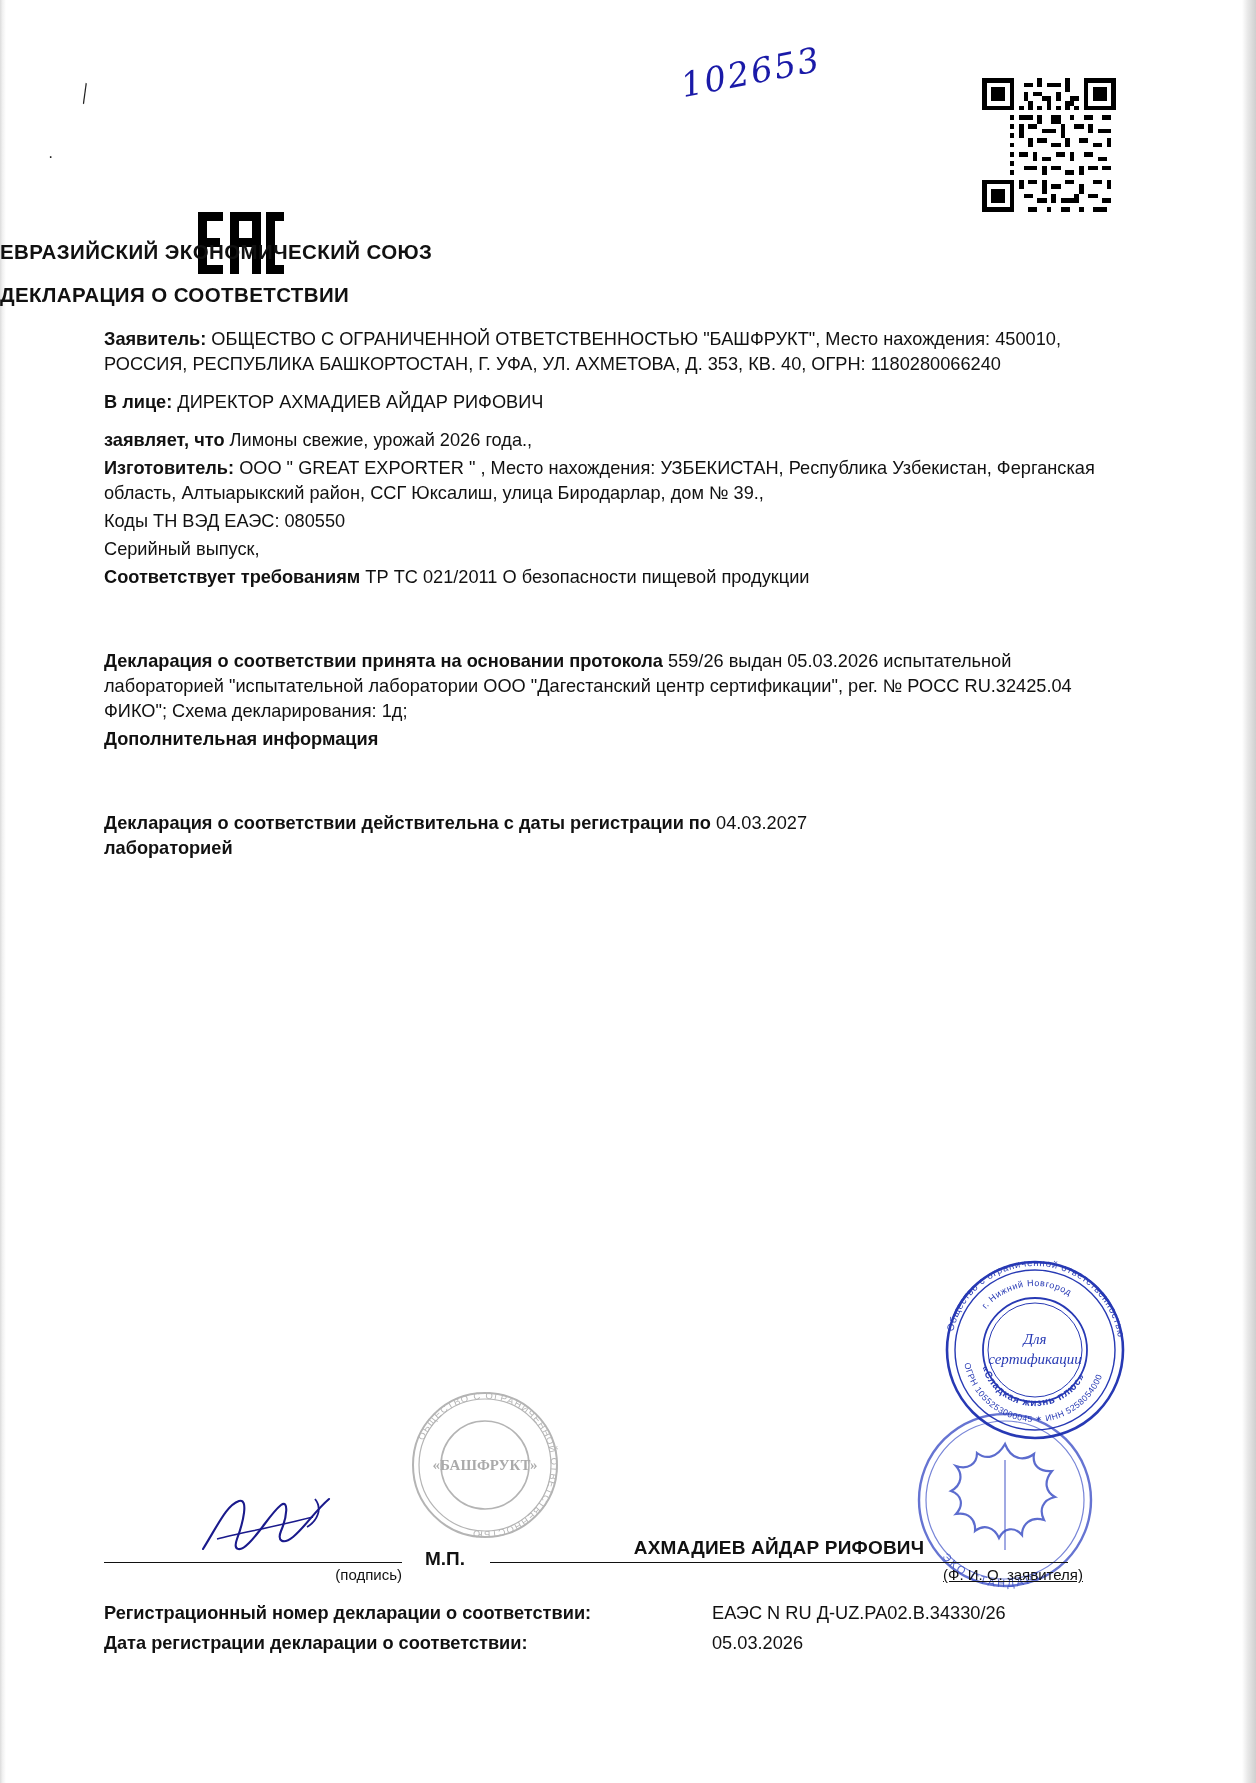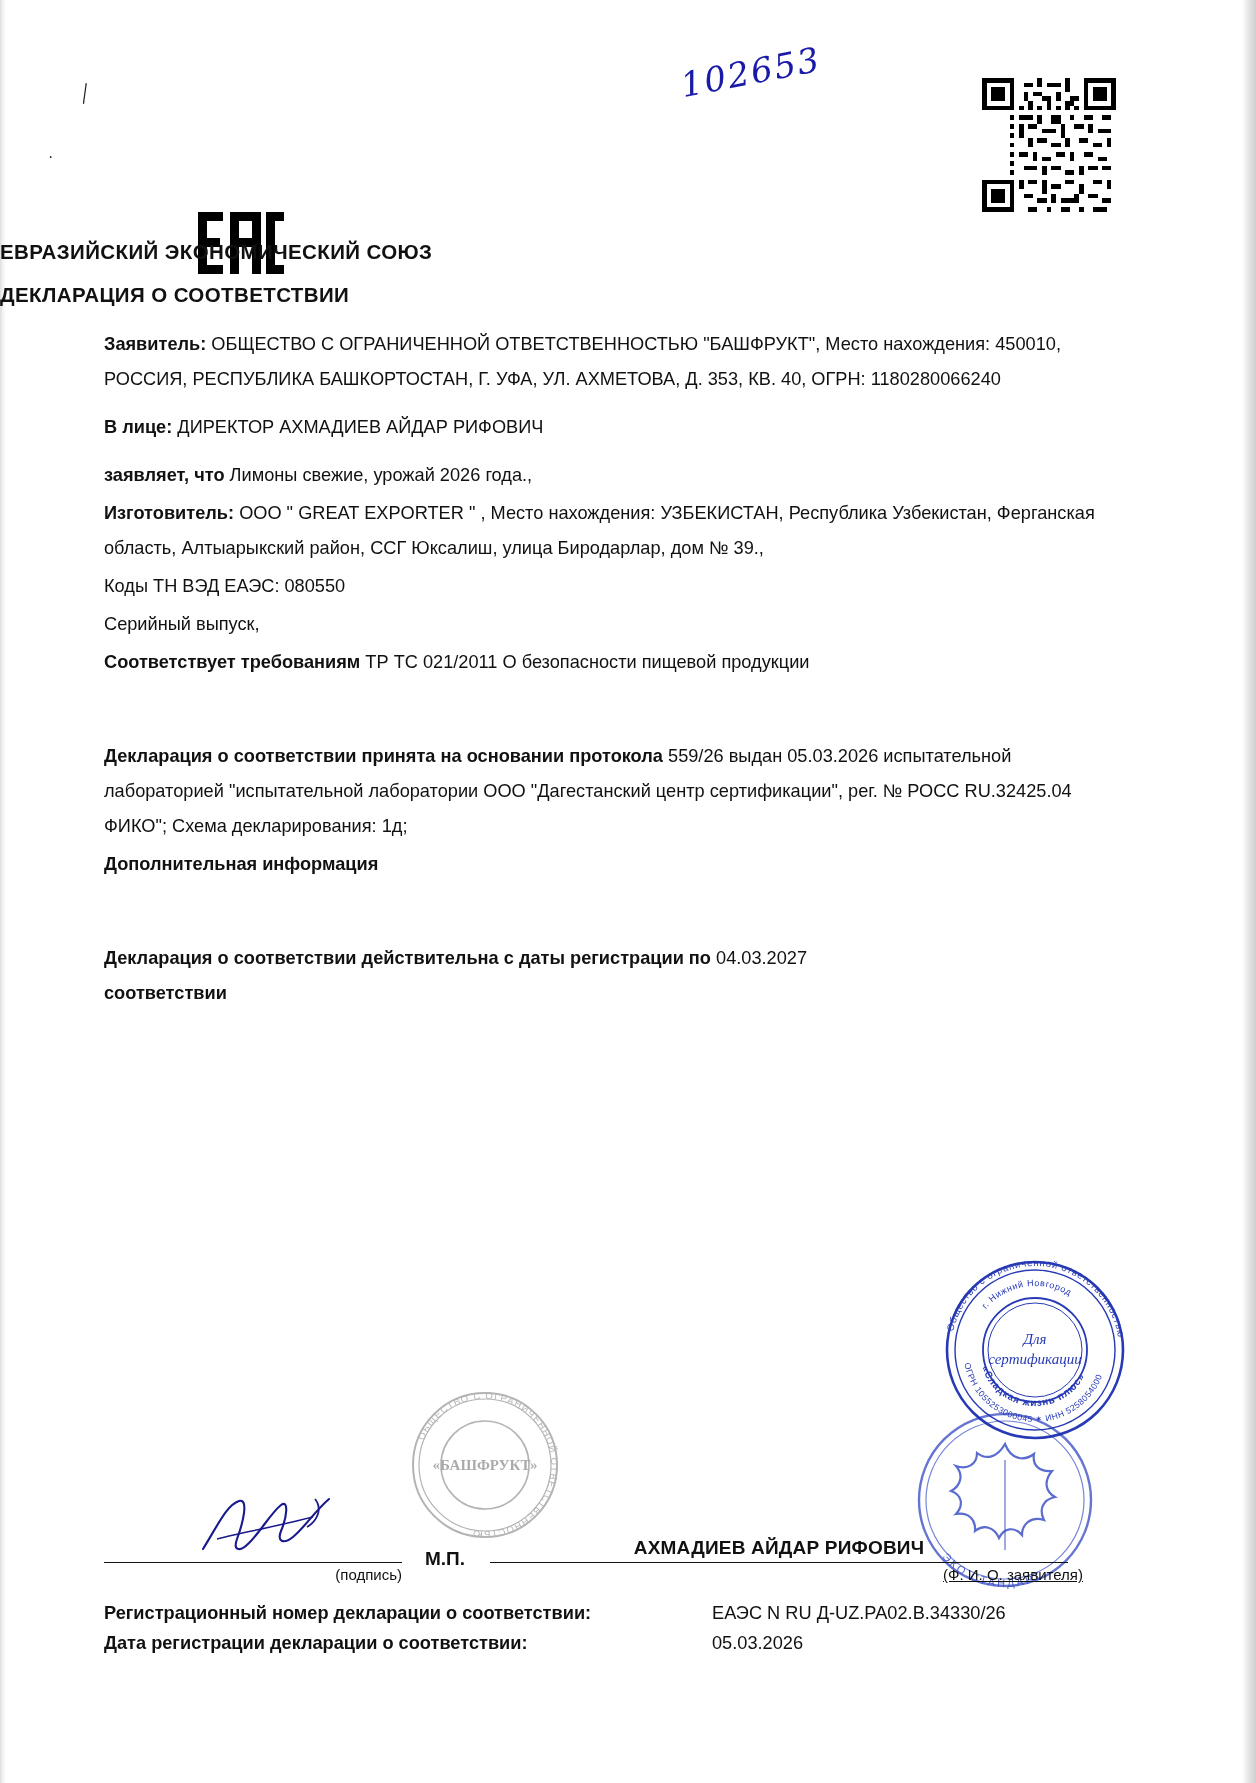--- a/index.html
+++ b/index.html
@@ -83,21 +83,21 @@
   .hdr-1 { top: 240px; font-size: 20.5px; }
   .hdr-2 { top: 283px; font-size: 20.5px; }
 
   
   .body-block {
     position: absolute;
     left: 104px;
     top: 327px;
     width: 1000px;
     font-size: 18.2px;
-    line-height: 35px;
+    line-height: 25px;
   }
   .body-block p { margin: 0 0 3px 0; }
   .b { font-weight: bold; }
   .gap-sm { height: 10px; }
   .gap-lg { height: 56px; }
   .sig-line {
     position: absolute;
     border-bottom: 1.5px solid #111;
   }
   .sig-line-left { left: 104px; top: 1562px; width: 298px; }
@@ -363,21 +363,21 @@
     </p>
 
     <p class="b">Дополнительная информация</p>
 
     <div class="gap-lg"></div>
 
     <p>
       <span class="b">Декларация о соответствии действительна с даты регистрации по</span>
       <span>04.03.2027</span>
       <br>
-      <span class="b">соответствии</span>
+      <span class="b">лабораторией</span>
     </p>
   </div>
 
   <div class="stamp stamp-bashfrukt">
     <svg width="180" height="180" viewBox="0 0 180 180" aria-hidden="true">
       <defs>
         <path id="bfOuter" d="M 90,90 m -66,0 a 66,66 0 1,1 132,0 a 66,66 0 1,1 -132,0"></path>
       </defs>
       <circle cx="90" cy="90" r="72" fill="none" stroke="#777" stroke-width="2"></circle>
       <circle cx="90" cy="90" r="66" fill="none" stroke="#777" stroke-width="1.2"></circle>

